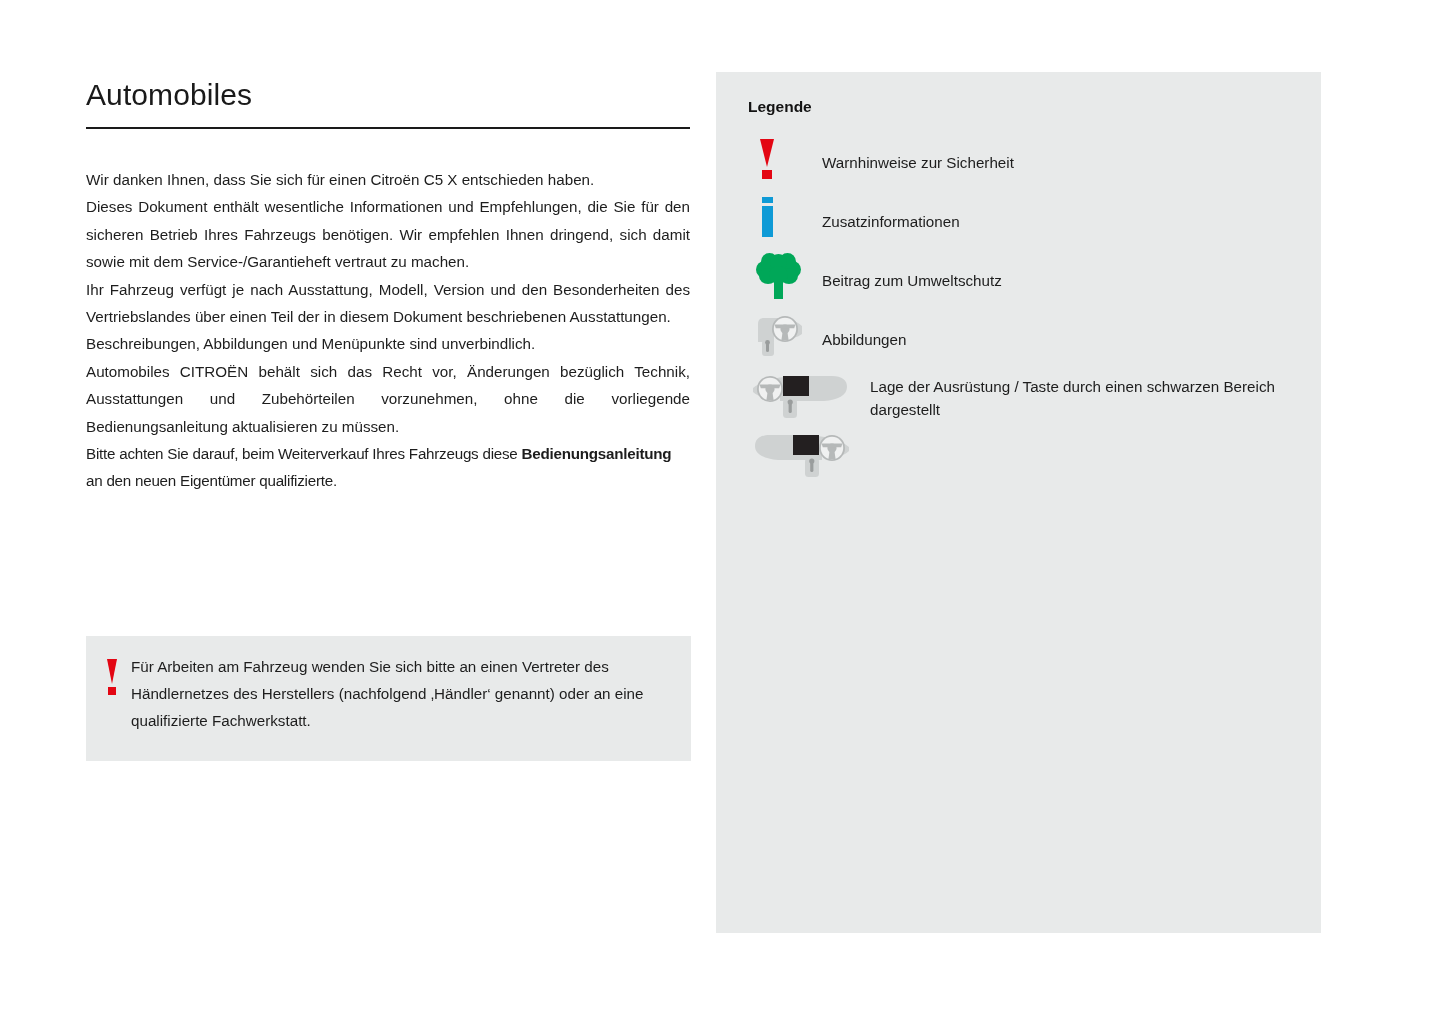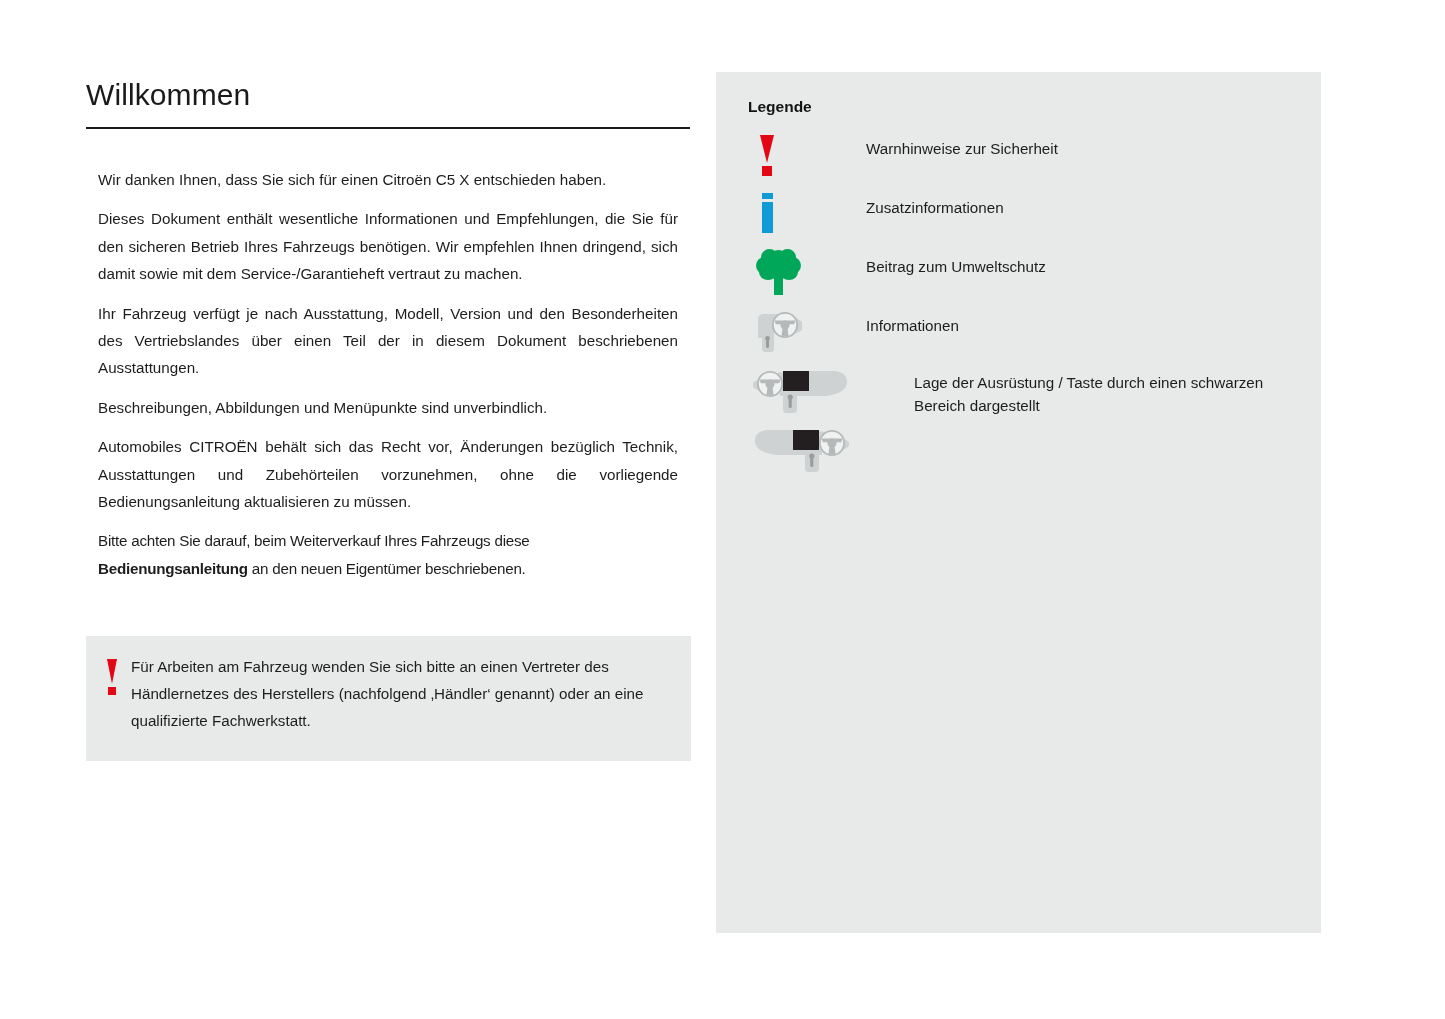--- a/index.html
+++ b/index.html
@@ -38,21 +38,21 @@
     width: 100%;
   }
 
   .intro {
     margin-top: 37px;
     font-size: 15.2px;
     line-height: 27.4px;
     color: #1d1d1d;
   }
   .intro p {
-    margin: 12px;
+    margin: 0;
   }
   .intro p.just {
     text-align: justify;
     text-justify: inter-word;
   }
   .intro p.tight {
     letter-spacing: -0.24px;
   }
   .intro b {
     font-weight: 700;
@@ -123,23 +123,22 @@
     color: #131313;
   }
   .legend-rows {
     position: absolute;
     left: 32px;
     top: 57px;
     right: 18px;
   }
   .legend-row {
     display: flex;
-    align-items: flex-start;
+    align-items: center;
     min-height: 59px;
-    gap: 44px;
   }
   .legend-icon {
     flex: 0 0 74px;
     height: 52px;
     position: relative;
   }
   .legend-label {
     font-size: 15.2px;
     line-height: 23px;
     color: #1d1d1d;
@@ -186,30 +185,30 @@
   
   .dash-ico { position: absolute; left: 2px; top: 2px; }
   .dash-ico svg { display: block; }
 
   .legend-row.wide .legend-icon { flex: 0 0 122px; height: 50px; }
 </style>
 </head>
 <body>
 
 <div class="left-col">
-  <h1 class="page-title">Willkommen</h1>
+  <h1 class="page-title">Automobiles</h1>
   <div class="title-rule"></div>
 
   <div class="intro">
     <p>Wir danken Ihnen, dass Sie sich für einen Citroën C5 X entschieden haben.</p>
     <p class="just">Dieses Dokument enthält wesentliche Informationen und Empfehlungen, die Sie für den sicheren Betrieb Ihres Fahrzeugs benötigen. Wir empfehlen Ihnen dringend, sich damit sowie mit dem Service-/Garantieheft vertraut zu machen.</p>
     <p class="just">Ihr Fahrzeug verfügt je nach Ausstattung, Modell, Version und den Besonderheiten des Vertriebslandes über einen Teil der in diesem Dokument beschriebenen Ausstattungen.</p>
     <p>Beschreibungen, Abbildungen und Menüpunkte sind unverbindlich.</p>
     <p class="just">Automobiles CITROËN behält sich das Recht vor, Änderungen bezüglich Technik, Ausstattungen und Zubehörteilen vorzunehmen, ohne die vorliegende Bedienungsanleitung aktualisieren zu müssen.</p>
-    <p class="tight"><span>Bitte achten Sie darauf, beim Weiterverkauf Ihres Fahrzeugs diese </span><b>Bedienungsanleitung</b><span> an den neuen Eigentümer beschriebenen.</span></p>
+    <p class="tight"><span>Bitte achten Sie darauf, beim Weiterverkauf Ihres Fahrzeugs diese </span><b>Bedienungsanleitung</b><span> an den neuen Eigentümer qualifizierte.</span></p>
   </div>
 </div>
 
 <div class="warning-box">
   <div class="warning-inner">
     <div class="excl">
       <div class="bar"></div>
         <div class="dot"></div>
     </div>
     <div class="warning-text">Für Arbeiten am Fahrzeug wenden Sie sich bitte an einen Vertreter des Händlernetzes des Herstellers (nachfolgend ‚Händler‘ genannt) oder an eine qualifizierte Fachwerkstatt.</div>
@@ -270,21 +269,21 @@
               <circle cx="19" cy="17" r="11.2" fill="#f0f1f1"></circle>
               <circle cx="19" cy="17" r="4.6" fill="#b6b9b9"></circle>
               <path d="M8.6 12.6 L29.4 12.6 L28.2 16.2 L9.8 16.2 Z" fill="#b6b9b9"></path>
               <path d="M16.4 21 L21.6 21 L22.6 28.2 L15.4 28.2 Z" fill="#b6b9b9"></path>
               <rect x="35" y="31" width="3" height="9" rx="1.5" fill="#9a9d9d"></rect>
               <circle cx="36.5" cy="30.5" r="2.4" fill="#9a9d9d"></circle>
             </g>
           </svg>
         </div>
       </div>
-      <div class="legend-label">Informationen</div>
+      <div class="legend-label">Abbildungen</div>
     </div>
 
     <div class="legend-row wide">
       <div class="legend-icon">
         <div class="dash-ico">
           <svg width="102" height="50" viewBox="0 0 102 50">
             <path d="M3 16 C12 8, 30 4, 52 4 L82 4 C92 4, 97 8, 97 15 C97 23, 88 28, 74 29 L30 29 L30 23 C22 28, 9 26, 3 20 Z" fill="#cfd2d2"></path>
             <rect x="33" y="27" width="14" height="19" rx="3.5" fill="#cfd2d2"></rect>
             <circle cx="20" cy="17" r="13" fill="#b6b9b9"></circle>
             <circle cx="20" cy="17" r="11.2" fill="#f0f1f1"></circle>

